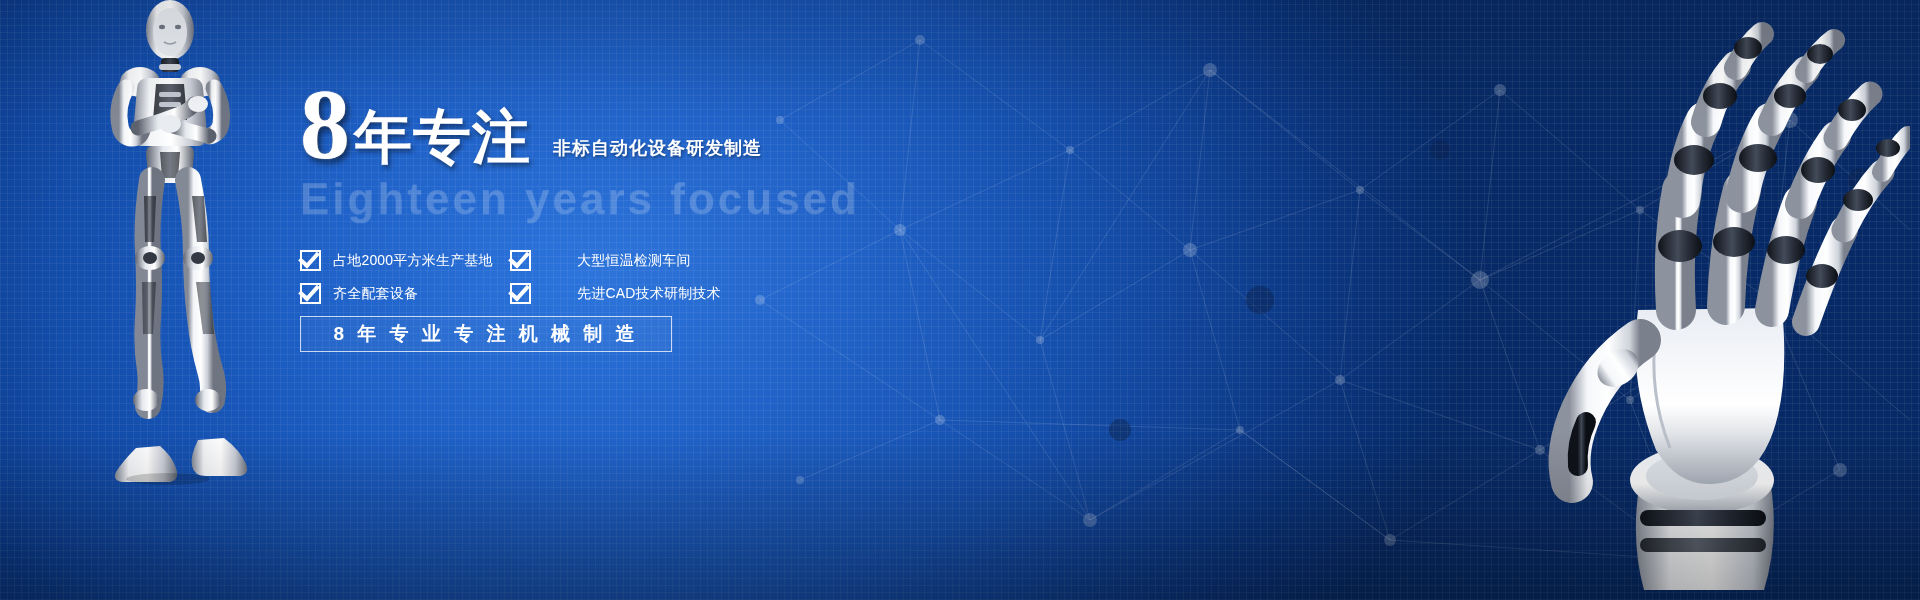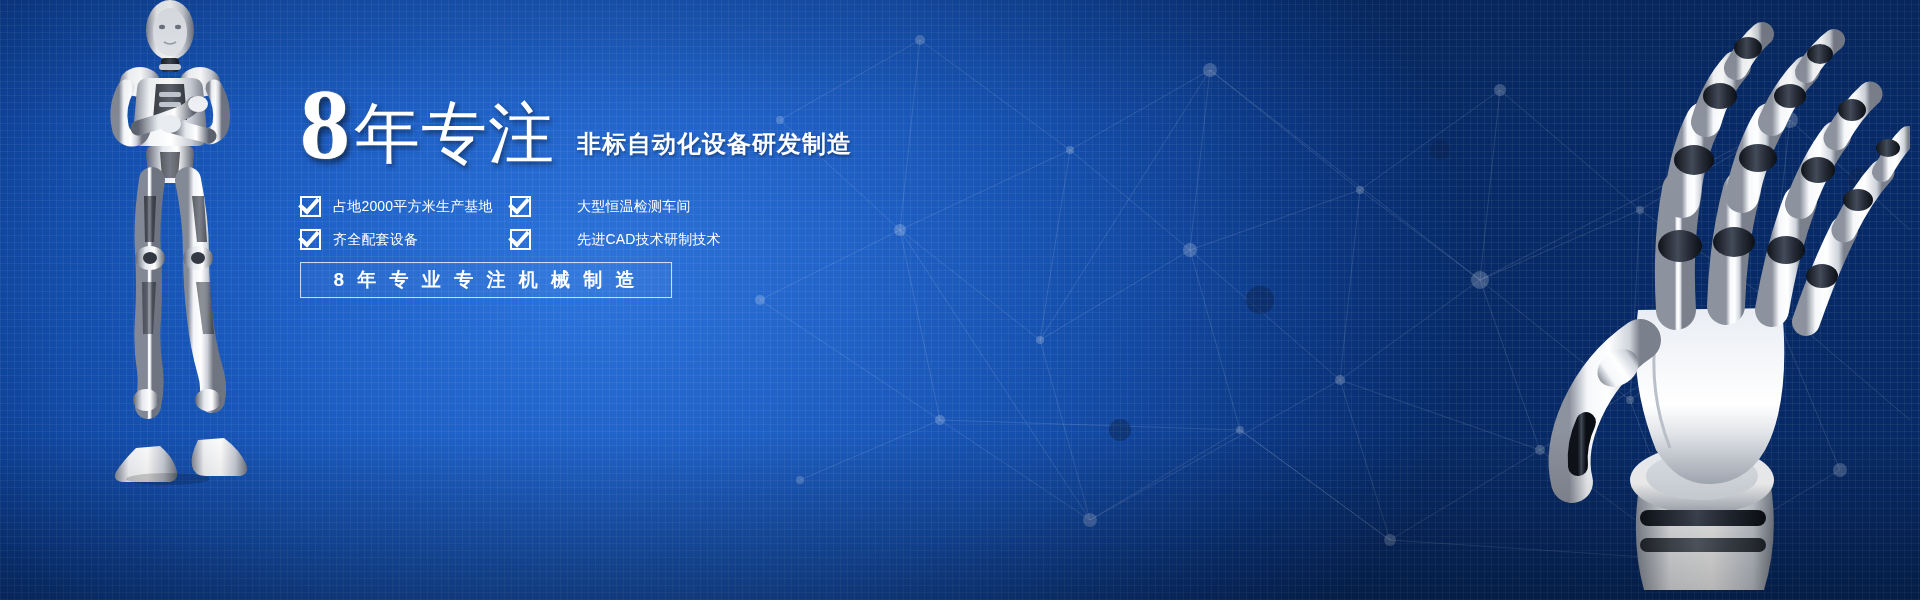--- a/index.html
+++ b/index.html
@@ -37,26 +37,26 @@
   .big8{
     font-size:100px;line-height:.92;font-weight:bold;color:#ffffff;
     font-family:"Liberation Serif","DejaVu Serif",serif;
     text-shadow:3px 4px 6px rgba(0,0,0,.55), 0 0 2px rgba(255,255,255,.6);
     letter-spacing:-2px;
     background:linear-gradient(180deg,#ffffff 0%,#ffffff 55%,#d6d9de 78%,#f4f6f8 100%);
     -webkit-background-clip:text;background-clip:text;
     padding-right:6px;
   }
   .cn-head{
-    font-size:66px;line-height:1;font-weight:normal;color:#fff;letter-spacing:1px;
+    font-size:58px;line-height:1;font-weight:bold;color:#fff;letter-spacing:1px;
     text-shadow:2px 3px 5px rgba(0,0,0,.45);
     padding-bottom:4px;
   }
   .cn-sub{
-    font-size:24px;font-weight:bold;color:#fff;letter-spacing:1px;
+    font-size:18px;font-weight:bold;color:#fff;letter-spacing:1px;
     padding-bottom:10px;padding-left:22px;white-space:nowrap;
     text-shadow:1px 2px 3px rgba(0,0,0,.35);
     margin-top:18px;
   }
   .ghost{
     margin-top:4px;
     font-size:44px;font-weight:bold;letter-spacing:3px;
     color:rgba(255,255,255,0.17);
     text-shadow:0 1px 0 rgba(255,255,255,0.05);
     white-space:nowrap;
@@ -291,20 +291,21 @@
   <div class="vignette"></div>
 
   <div class="content">
 
     <div class="headrow">
       <div class="big8">8</div>
       <div class="cn-head">年专注</div>
       <div class="cn-sub">非标自动化设备研发制造</div>
     </div>
 
+    <div class="ghost">Eighteen years focused</div>
 
     <div class="features">
       <div class="frow">
         <div class="fitem">
           <span class="chk"></span>
           <span class="flabel">占地2000平方米生产基地</span>
         </div>
         <div class="fitem second">
           <span class="chk"></span>
           <span class="flabel">大型恒温检测车间</span>

